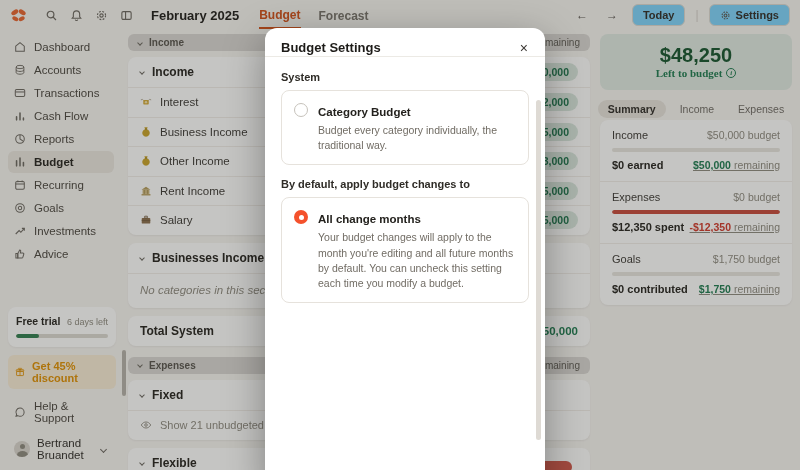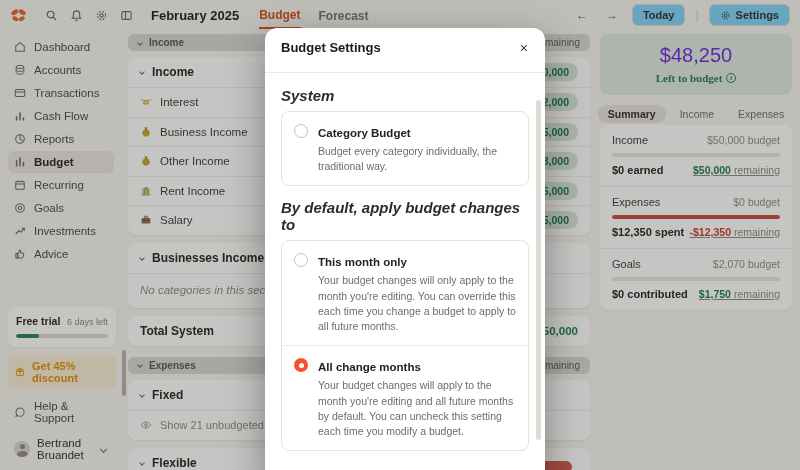--- a/index.html
+++ b/index.html
@@ -55,45 +55,45 @@
   .empty-txt { font-style:italic; color:#8d897f; font-size:11.5px; padding:10px 12px 12px; border-top:1px solid #f1eee9; }
   .total-row { display:flex; align-items:center; height:30px; padding:0 12px; font-size:12px; font-weight:bold; color:#24221e; }
   .green-amt { margin-left:auto; color:#1d7a50; font-size:11.5px; font-weight:bold; }
   .muted-row { display:flex; align-items:center; gap:8px; height:30px; padding:0 12px; border-top:1px solid #f1eee9; font-size:11px; color:#8d897f; }
   .red-sliver { position:absolute; left:538px; top:461px; width:34px; height:12px; border-radius:7px; background:#cf5549; }
   .scroll-thumb { position:absolute; left:122px; top:350px; width:4px; height:46px; background:#b5b1aa; border-radius:2px; }
 
   
   .rpanel { position:absolute; left:600px; top:34px; width:192px; }
   .ltb-card { background:#dfe9e2; border-radius:8px; text-align:center; padding:10px 8px 11px; margin-bottom:10px; }
-  .ltb-amt { font-size:20px; font-weight:normal; color:#6d28d9; margin-bottom:5px; }
+  .ltb-amt { font-size:20px; font-weight:bold; color:#14532d; }
   .ltb-lbl { font-size:11px; font-weight:bold; color:#1d7a50; display:flex; align-items:center; justify-content:center; gap:4px;font-family:Liberation Serif, serif; }
   .info-ic { width:10px; height:10px; border:1px solid #1d7a50; border-radius:50%; font-size:7px; line-height:8px; font-style:italic; font-weight:bold; display:inline-block; }
   .rp-tabs { display:flex; align-items:center; justify-content:center; gap:4px; margin-bottom:2px; }
   .rp-tab { font-size:10.5px; color:#6e6a64; padding:3px 10px; border-radius:10px; }
   .rp-tab.active { background:#e6e2db; color:#2f2c28; font-weight:bold; }
   .rp-card { background:#fff; border-radius:8px; box-shadow:0 1px 2px rgba(0,0,0,.06); }
   .rp-sec { padding:9px 12px 10px; }
   .rp-sec + .rp-sec { border-top:1px solid #f1eee9; }
   .rp-line1 { display:flex; justify-content:space-between; font-size:11px; color:#3b3834; margin-bottom:7px; }
   .rp-budget { color:#8d897f; font-size:10.5px; }
   .rp-bar { height:4px; background:#e8e5df; border-radius:2px; overflow:hidden; margin-bottom:7px; }
   .rp-line2 { display:flex; justify-content:space-between; font-size:10.5px; }
   .rp-spent { font-weight:bold; color:#24221e; font-size:11px; }
   .rp-rem b { font-weight:bold; }
   .rp-rem { color:#8d897f;text-decoration:underline; }
 
   
   .overlay { position:absolute; inset:0; background:rgba(48,45,41,0.28); z-index:20; }
   .modal { position:absolute; left:265px; top:28px; width:280px; height:460px; background:#fff; border-radius:12px; box-shadow:0 12px 40px rgba(0,0,0,.35); z-index:30; }
-  .m-head { display:flex; align-items:center; justify-content:space-between; padding:12px 16px 17px; border-bottom:1px solid #eceae5; }
+  .m-head { display:flex; align-items:center; justify-content:space-between; padding:12px 16px 1px; border-bottom:1px solid #eceae5; }
   .m-title { font-size:13px; font-weight:bold; color:#1d1b18; }
   .m-close { font-size:14px; color:#3b3834; line-height:1; padding:0 1px; }
   .m-body { padding:14px 16px 0; position:relative; }
-  .m-label { font-size:15px; font-weight:bold; color:#2f2c27; margin:0 0 7px;font-style:italic; }
+  .m-label { font-size:11px; font-weight:bold; color:#2f2c27; margin:0 0 7px; }
   .opt-card { border:1px solid #e6e2dc; border-radius:8px; margin-bottom:13px; }
   .opt { display:flex; gap:10px; padding:11px 12px; }
   .opt + .opt { border-top:1px solid #eeeae4; }
   .radio { width:14px; height:14px; border-radius:50%; flex:none; margin-top:1px; position:relative; }
   .radio.on { background:#f4512c; }
   .radio.on::after { content:""; position:absolute; inset:4.5px; background:#fff; border-radius:50%; }
   .radio.off { border:1.5px solid #c6c2bb; background:#fff; }
   .opt-main { flex:1; }
   .opt-top { display:flex; align-items:flex-start; justify-content:space-between; gap:8px; }
   .opt-title { font-size:11.5px; font-weight:bold; color:#24221e; }
@@ -402,21 +402,21 @@
             <div class="fill red" style="width: 100%;"></div>
           </div>
         <div class="rp-line2">
             <span class="rp-spent">$12,350 spent</span>
             <span class="rp-rem"><b style="color:#d0372a">-$12,350</b><span> remaining</span></span>
           </div>
       </div>
       <div class="rp-sec">
         <div class="rp-line1">
             <span>Goals</span>
-            <span class="rp-budget">$2,070 budget</span>
+            <span class="rp-budget">$1,750 budget</span>
           </div>
         <div class="rp-bar">
             <div class="fill" style="background: rgb(29, 122, 80); width: 0%;"></div>
           </div>
         <div class="rp-line2">
             <span class="rp-spent">$0 contributed</span>
             <span class="rp-rem"><b style="color:#1d7a50">$1,750</b><span> remaining</span></span>
           </div>
       </div>
     </div>
@@ -437,27 +437,20 @@
           <div class="opt-main">
             <span class="opt-title">Category Budget</span>
             <div class="opt-desc">Budget every category individually, the traditional way.</div>
           </div>
         </div>
       </div>
 
       <div class="m-label">By default, apply budget changes to</div>
       <div class="opt-card">
         <div class="opt">
-          <span class="radio off"></span>
-          <div class="opt-main">
-            <span class="opt-title">This month only</span>
-            <div class="opt-desc">Your budget changes will only apply to the month you're editing. You can override this each time you change a budget to apply to all future months.</div>
-          </div>
-        </div>
-        <div class="opt">
           <span class="radio on"></span>
           <div class="opt-main">
             <span class="opt-title">All change months</span>
             <div class="opt-desc">Your budget changes will apply to the month you're editing and all future months by default. You can uncheck this setting each time you modify a budget.</div>
           </div>
         </div>
       </div>
 
     </div>
     <div class="m-scrollbar"></div>

